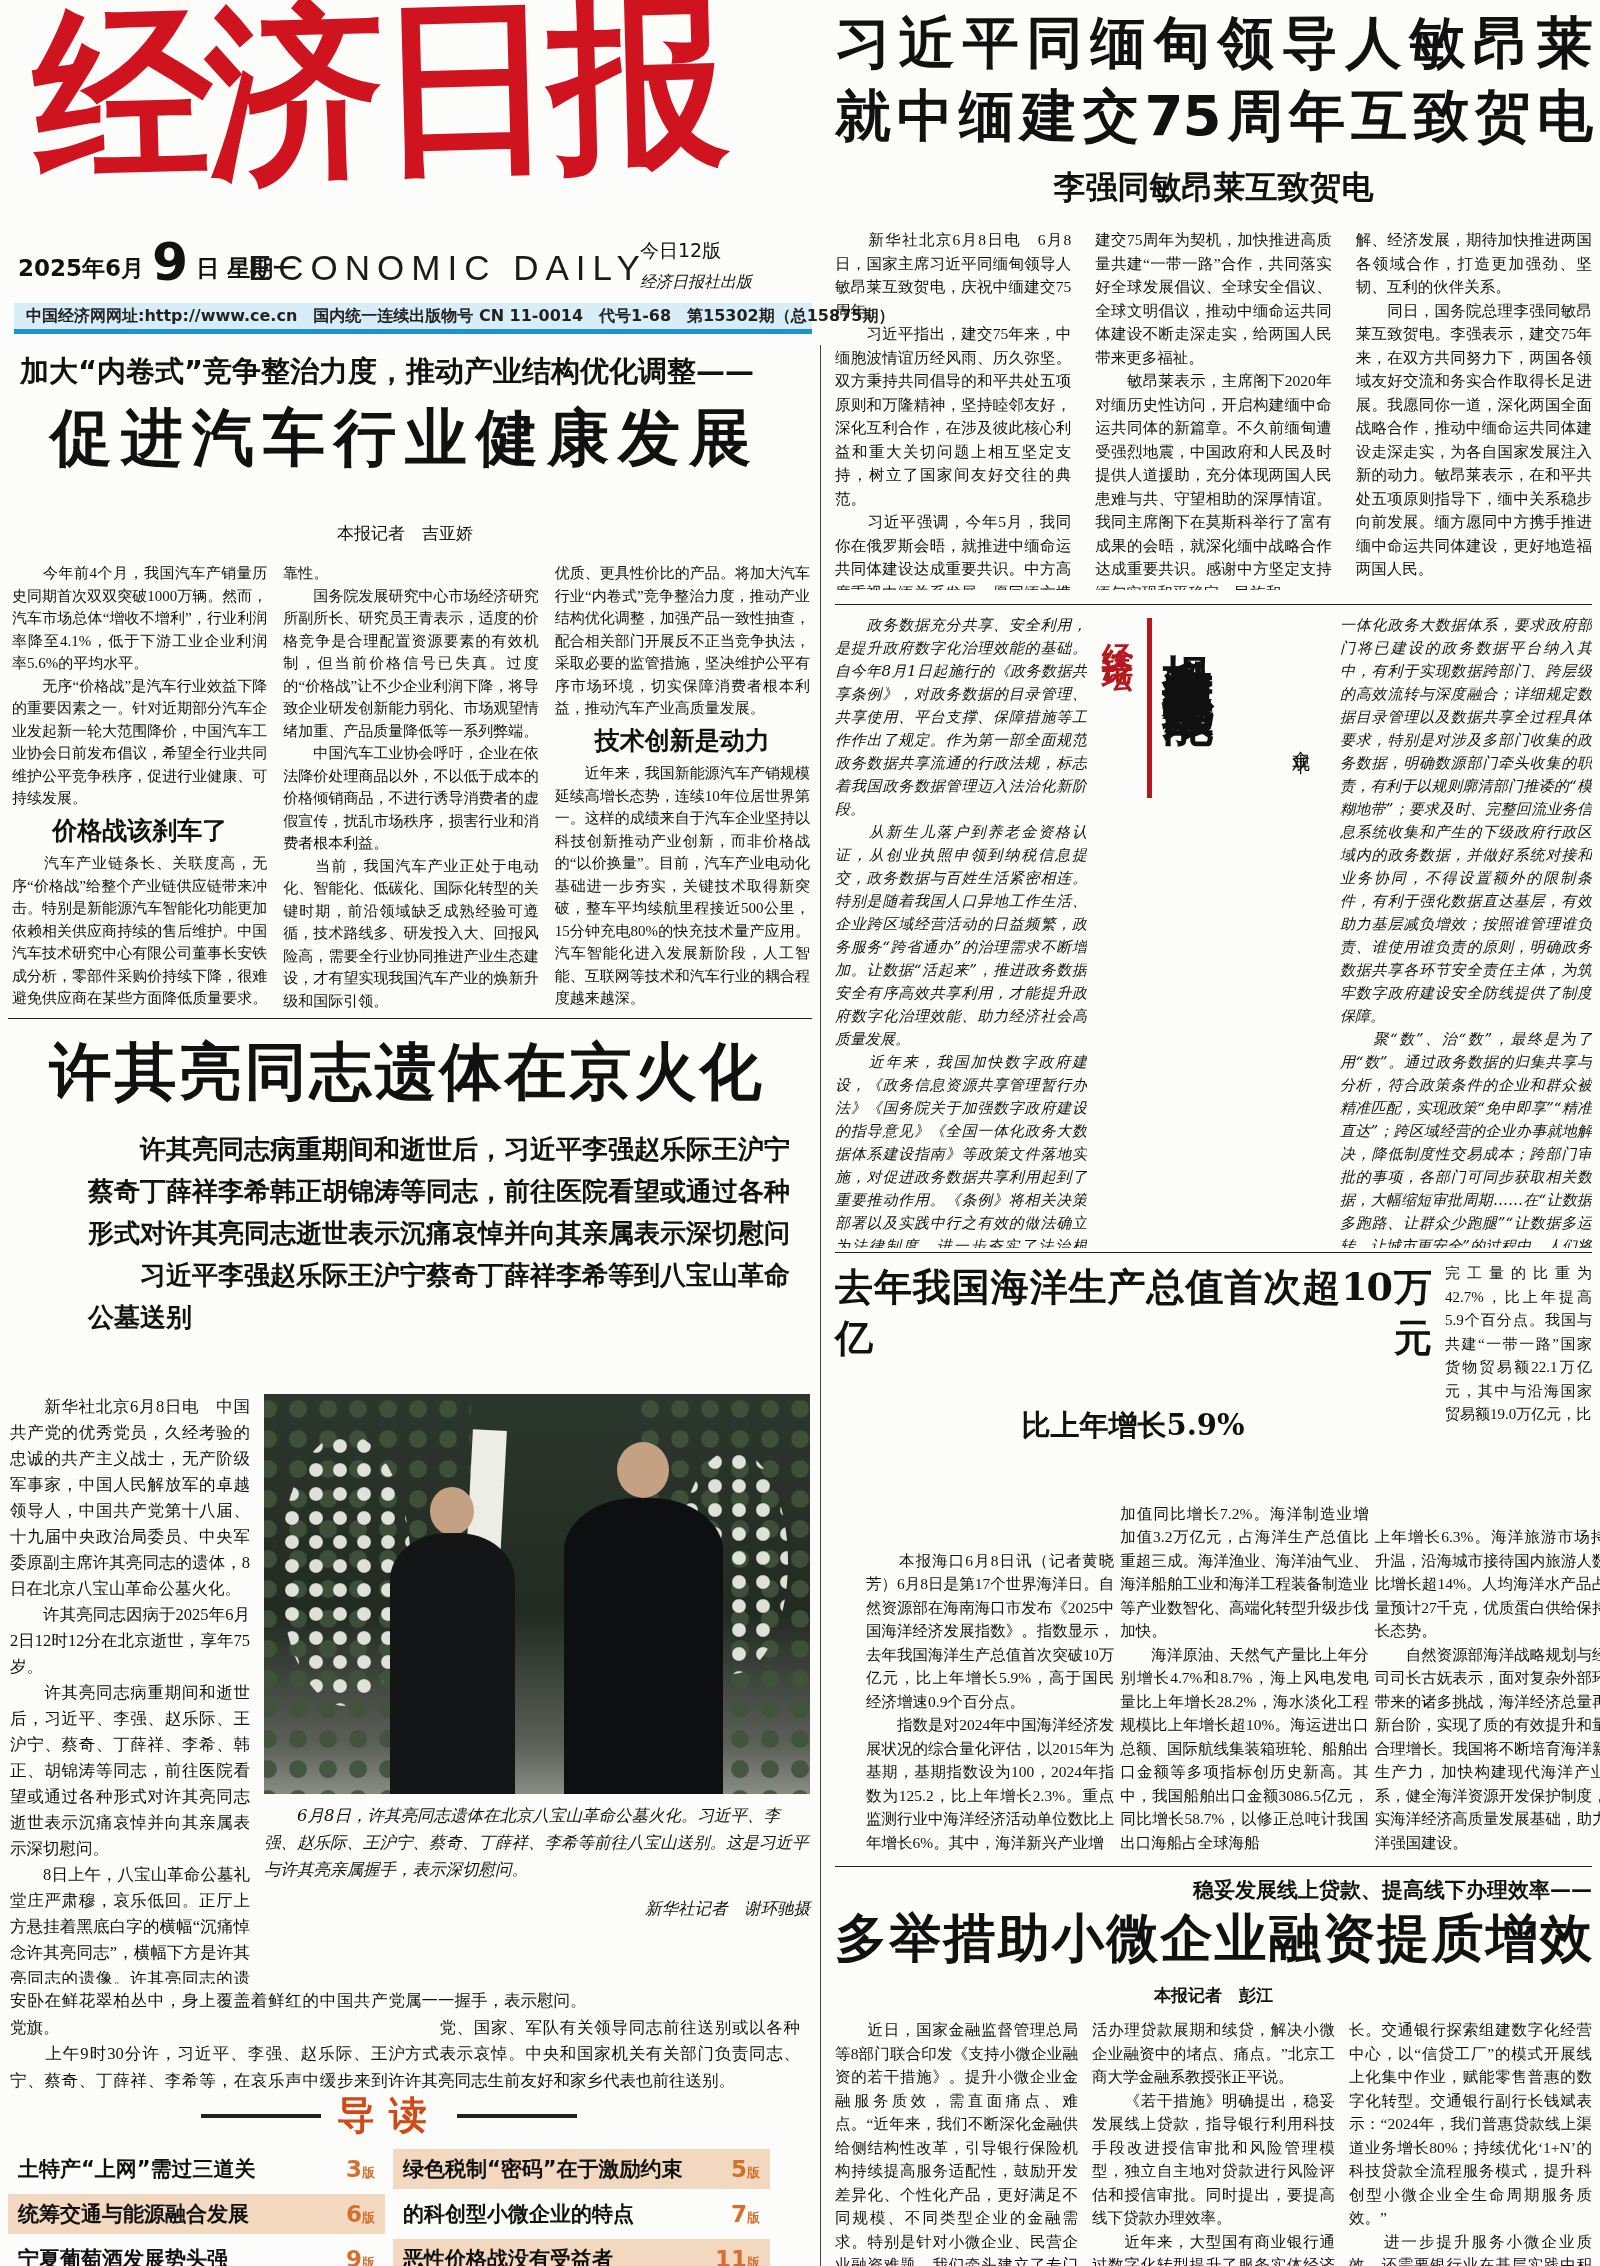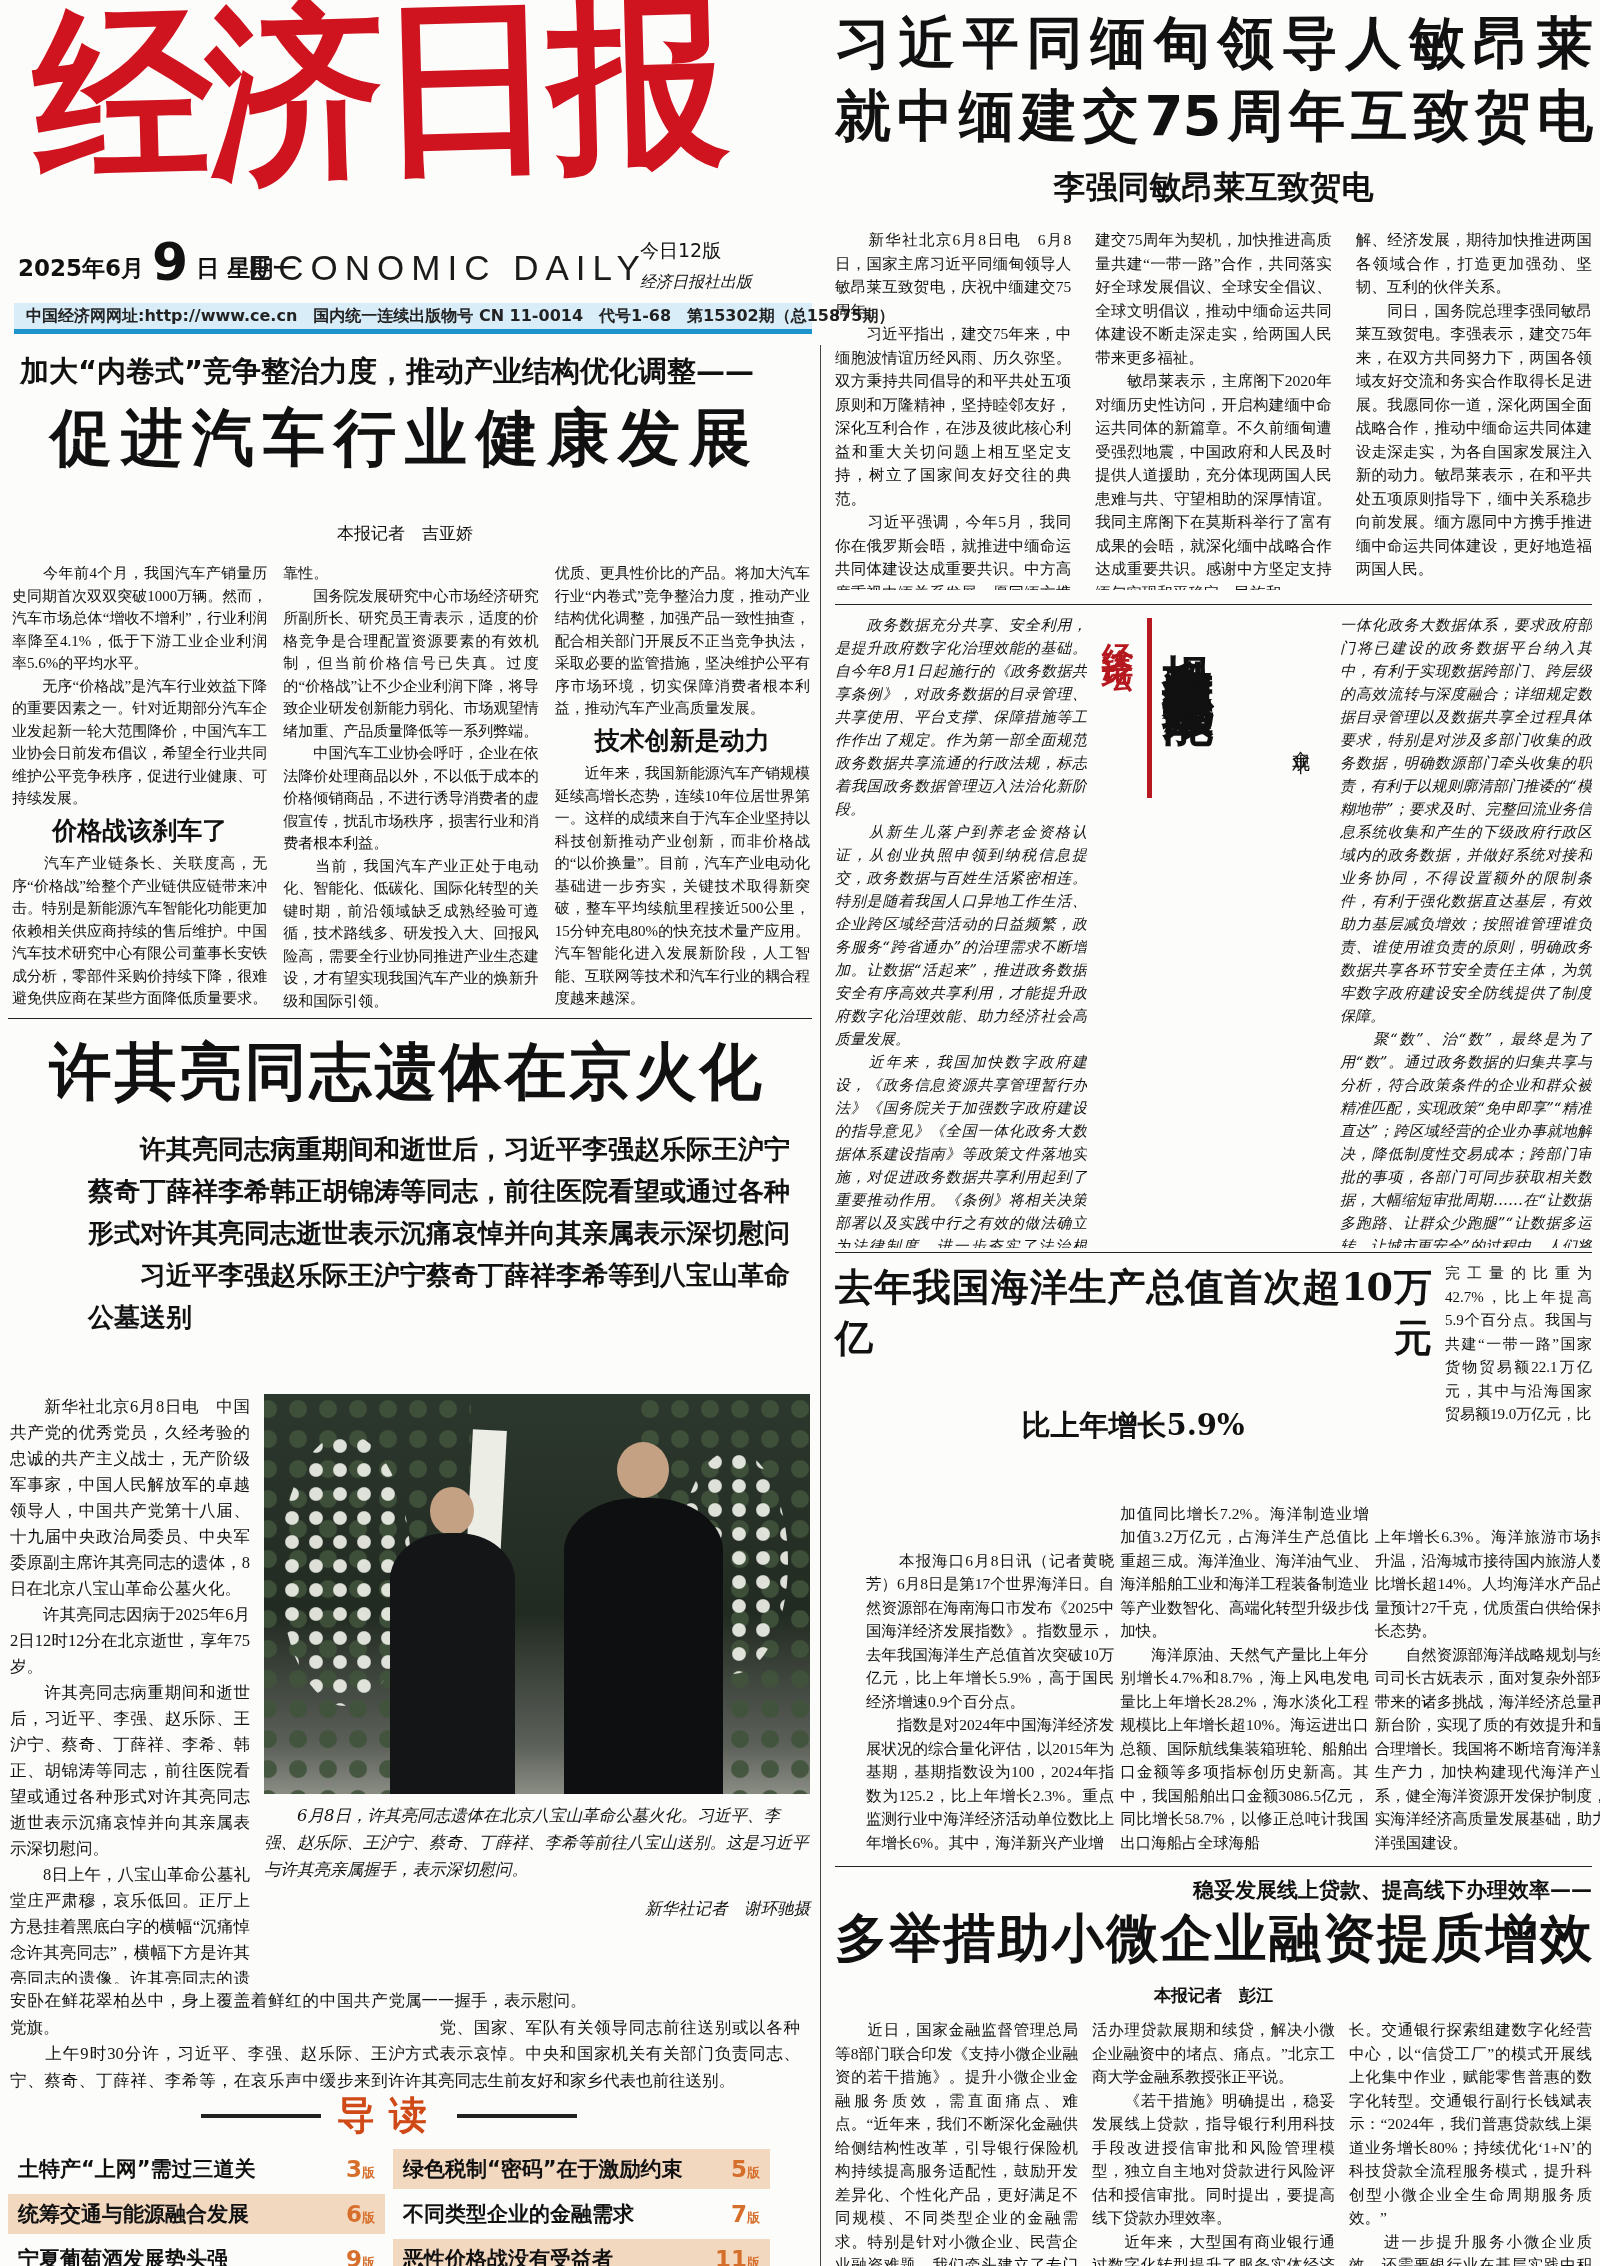--- a/index.html
+++ b/index.html
@@ -266,21 +266,21 @@
     </div>
     <div class="daodu-item peach">
       <span class="daodu-label">绿色税制“密码”在于激励约束</span>
       <span class="daodu-page"><span>5</span><span class="ban">版</span></span>
     </div>
     <div class="daodu-item peach">
       <span class="daodu-label">统筹交通与能源融合发展</span>
       <span class="daodu-page"><span>6</span><span class="ban">版</span></span>
     </div>
     <div class="daodu-item">
-      <span class="daodu-label">不同类型企业的金融需求</span>
+      <span class="daodu-label">的科创型小微企业的特点</span>
       <span class="daodu-page"><span>7</span><span class="ban">版</span></span>
     </div>
     <div class="daodu-item">
       <span class="daodu-label">宁夏葡萄酒发展势头强</span>
       <span class="daodu-page"><span>9</span><span class="ban">版</span></span>
     </div>
     <div class="daodu-item peach">
       <span class="daodu-label">恶性价格战没有受益者</span>
       <span class="daodu-page"><span>11</span><span class="ban">版</span></span>
     </div>

